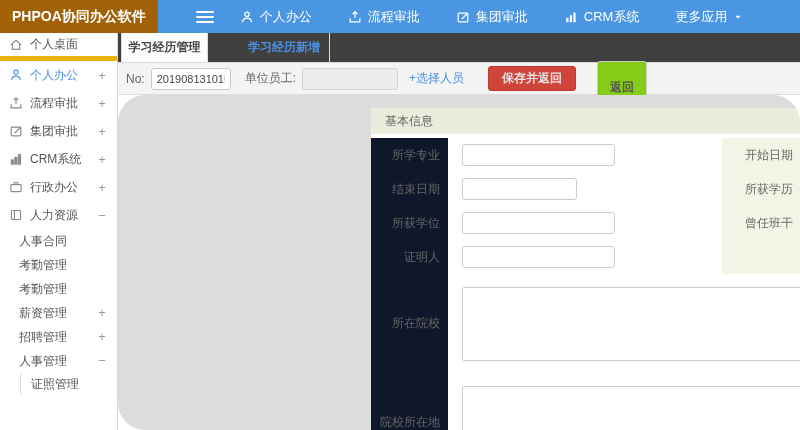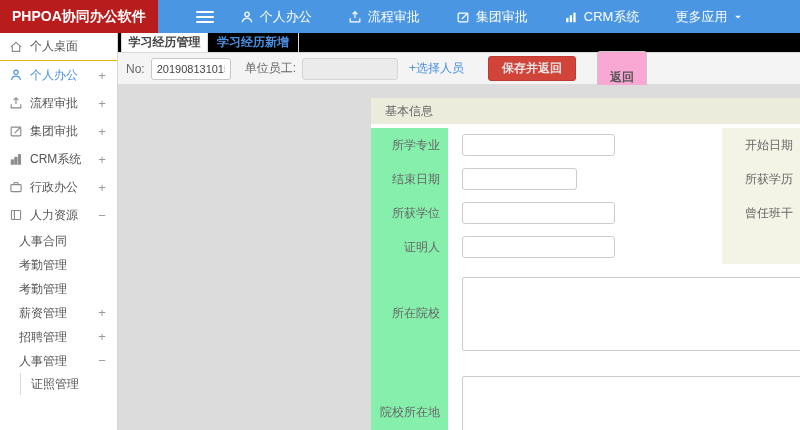--- a/index.html
+++ b/index.html
@@ -2,74 +2,74 @@
 <html><head>
 <meta charset="utf-8">
 <style>
   * { margin:0; padding:0; box-sizing:border-box; }
   html,body { width:800px; height:430px; overflow:hidden; background:#fff;
     font-family:"Liberation Sans","DejaVu Sans",sans-serif; }
 
   
   .navbar { height:33px; background:#4a96e2; display:flex; align-items:center; color:#fff; }
   .logo { height:33px; line-height:33px; padding:0 12px; font-size:14px; font-weight:bold;
-    background:#b91c1c; min-width:130px; }
+    background:#a16207; min-width:130px; }
   .hamburger { margin-left:38px; width:18px; cursor:pointer; }
   .hamburger span { display:block; height:2px; background:#fff; margin:3px 0; border-radius:1px; }
   .nav-items { display:flex; margin-left:26px; gap:36px; }
   .nav-item { display:flex; align-items:center; gap:6px; font-size:13px; cursor:pointer; }
   .nav-item svg { display:block; }
 
   
   .layout { display:flex; height:397px; }
 
   
   .sidebar { width:118px; background:#fff; border-right:1px solid #d6d6d6;
     font-size:12px; color:#555; overflow:hidden; flex:none; }
   .side-item { height:28px; display:flex; align-items:center; padding:0 10px 0 9px; cursor:pointer; }
-  .side-item:first-child { border-bottom:1px solid #eab308; }
+  .side-item:first-child { border-bottom:5px solid #eab308; }
   .side-item .lbl { margin-left:7px; flex:1; }
   .side-item.active { color:#4a90e2; }
   .side-item.active svg { stroke:#4a90e2; }
   .side-item svg { stroke:#8a8a8a; flex:none; }
   .toggle { color:#999; font-size:13px; width:10px; text-align:center; }
   .sub-item { height:24px; line-height:24px; display:flex; padding:0 10px 0 19px; cursor:pointer; }
   .sub-item .lbl { flex:1; }
   .sub2-wrap { margin-left:20px; border-left:1px solid #d9d9d9; }
   .sub2-item { height:22px; line-height:22px; padding-left:10px; cursor:pointer; white-space:nowrap; }
 
   
   .content { flex:1; display:flex; flex-direction:column; min-width:0; }
 
-  .tabbar { height:20px; background:#000000; border-bottom:1px solid #d9d9d9; display:flex; flex:none; }
+  .tabbar { height:30px; background:#404040; border-bottom:1px solid #d9d9d9; display:flex; flex:none;gap:31px; }
   .tab { width:87px; display:flex; align-items:center; justify-content:center;
     font-size:12px; font-weight:bold; cursor:pointer; border-right:1px solid #dcdcdc; }
   .tab-first { margin-left:3px; background:#fdfdfd; border-left:1px solid #dcdcdc; color:#444; }
   .tab-active { color:#4a90e2; width:91px; }
 
   .toolbar { height:32px; background:#f4f4f4; border-bottom:1px solid #ddd;
     display:flex; align-items:center; font-size:12px; color:#666; padding-left:8px; flex:none; }
   .no-input { width:80px; height:22px; border:1px solid #c8c8c8; border-radius:3px;
     font-size:11px; padding:0 5px; margin-left:6px; color:#444; }
   .emp-label { margin-left:14px; }
   .emp-input { width:96px; height:22px; background:#ebebeb; border:1px solid #d5d5d5;
     border-radius:3px; margin-left:6px; }
   .select-link { color:#4a90e2; margin-left:11px; text-decoration:none; cursor:pointer; }
   .save-btn { margin-left:24px; background:#d0443a; color:#e5e5e5; border:1px solid #c03a31;
     border-radius:3px; height:25px; padding:0 13px; font-size:12px; font-weight:bold; cursor:pointer; }
-  .back-btn { margin-left:21px; background:#f9a8d4; color:#555; border:1px solid #c8c8c8;
+  .back-btn { margin-left:21px; background:#84cc16; color:#555; border:1px solid #c8c8c8;
     border-radius:3px; height:25px; padding:17px 12px; font-size:12px; font-weight:bold; cursor:pointer; }
 
   
-  .main-area { flex:1; background:#dcdcdc; position:relative; overflow:hidden; }
+  .main-area { flex:1; background:#dcdcdc; position:relative; overflow:hidden;border-radius:27px; }
   .form-panel { position:absolute; left:253px; top:13px; width:600px; min-height:400px; background:#fff; }
   .form-header { height:26px; line-height:26px; background:#ececdd; padding-left:14px;
     color:#666; font-size:12px; margin-bottom:4px; }
   .form-row { display:flex; height:34px; }
-  .cell-label { width:77px; background:#86efac; color:#666; font-size:12px;
+  .cell-label { width:77px; background:#0f172a; color:#666; font-size:12px;
     text-align:right; padding-right:8px; line-height:34px; flex:none; }
   .cell-field { width:274px; display:flex; align-items:center; padding-left:14px; flex:none; }
   .cell-field input { height:22px; border:1px solid #ccc; border-radius:3px; padding:0 4px; font-size:12px; }
   .w-wide { width:153px; } .w-narrow { width:115px; }
   .cell-rlabel { width:85px; background:#f4f4e6; color:#666; font-size:12px;
     text-align:right; padding-right:14px; line-height:34px; flex:none; }
   .ta-row { display:flex; }
   .ta-row .cell-label { line-height:normal; display:flex; align-items:center; justify-content:flex-end; }
   .ta-field { flex:1; padding:13px 0 12px 14px; }
   .ta-field textarea { width:100%; height:74px; border:1px solid #ccc; border-radius:2px;

